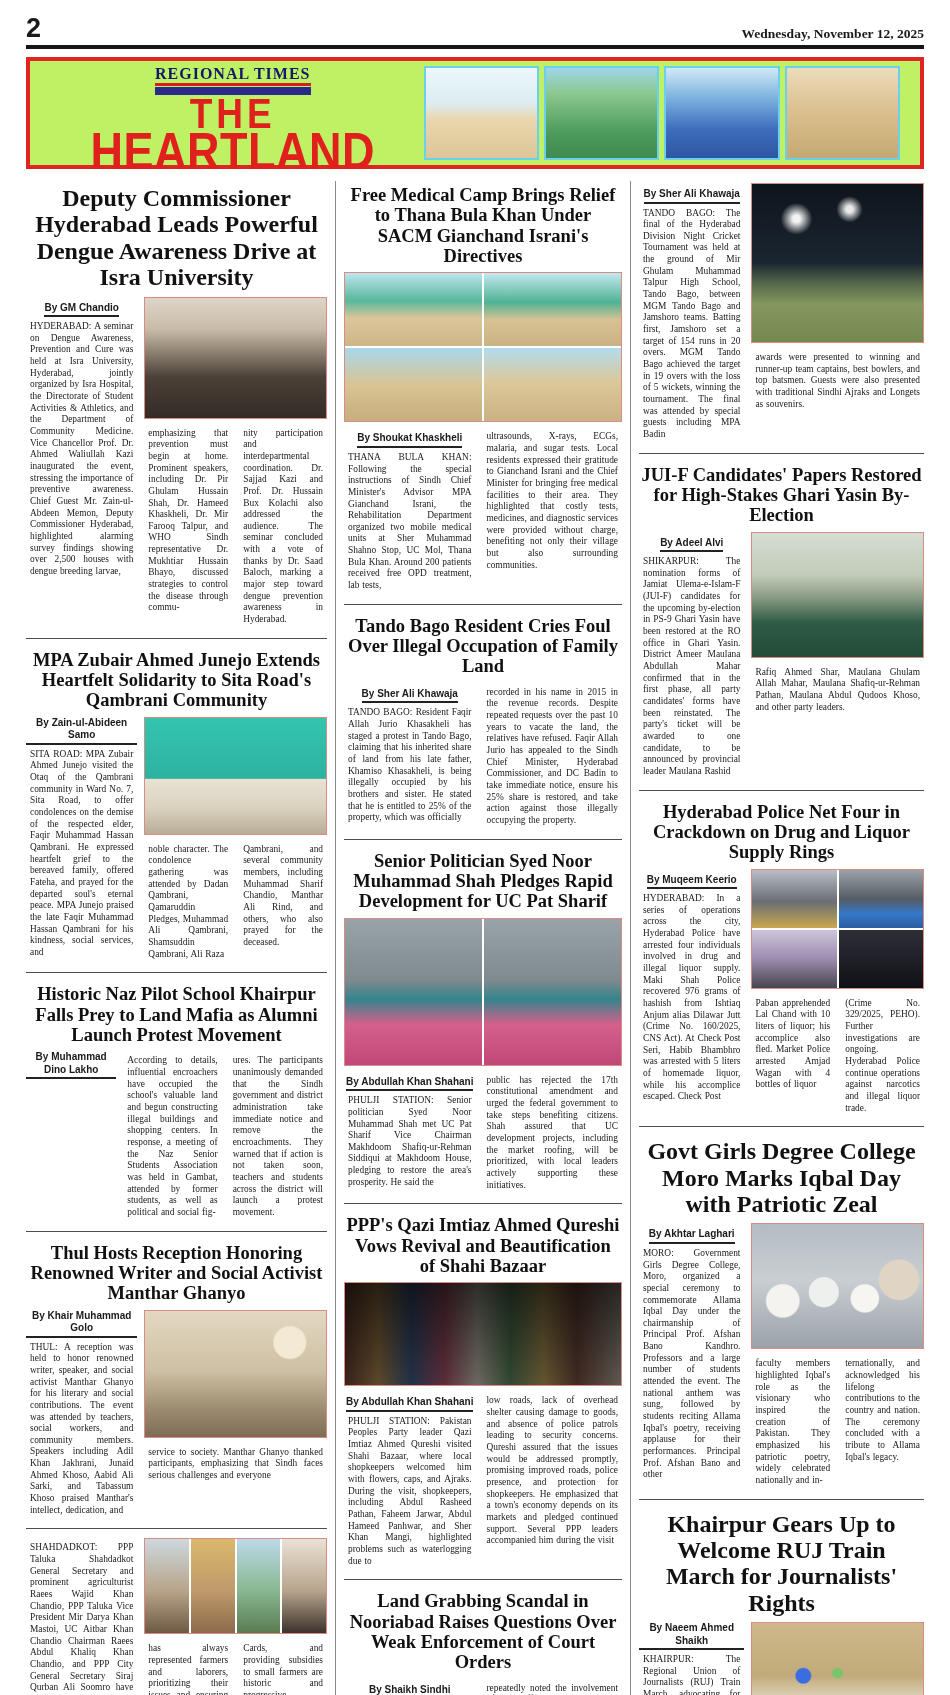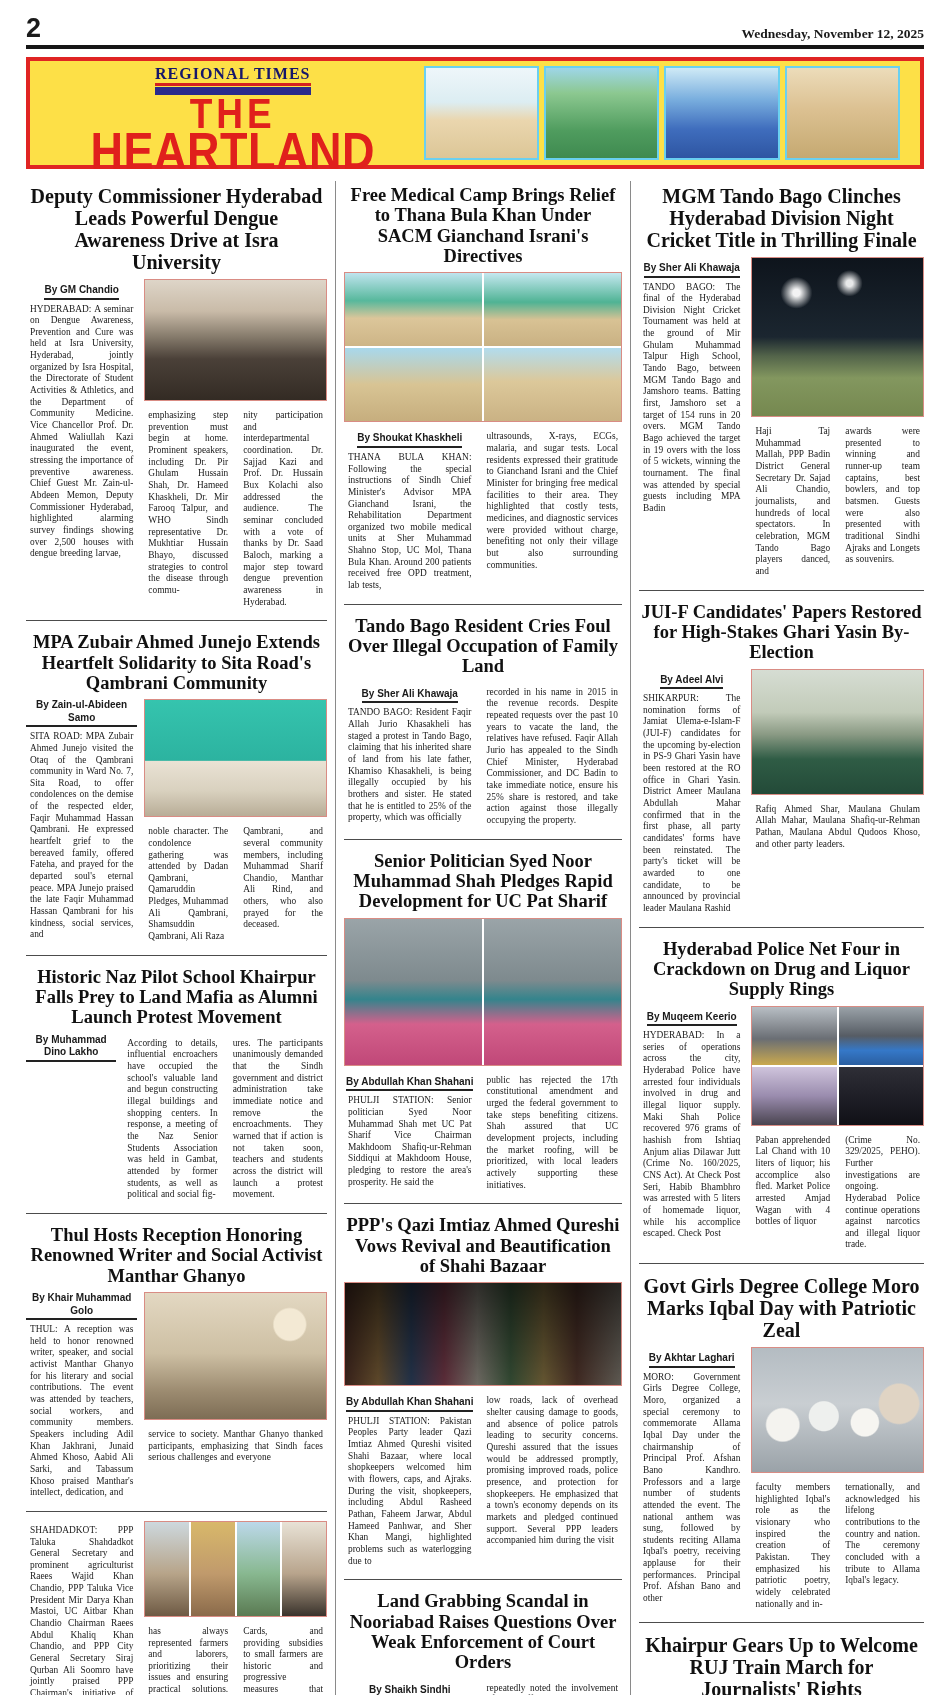--- a/index.html
+++ b/index.html
@@ -16,21 +16,21 @@
   
   .topbar { display:flex; justify-content:space-between; align-items:flex-end; height: 36px; }
   .pagenum { font-family:"Liberation Sans",sans-serif; font-weight:bold; font-size:27px; line-height:1; }
   .dateline { font-family:"Liberation Serif",serif; font-weight:bold; font-size:13.5px;margin-top:38px; }
   .topline { height:4px; background:#161616; margin-top:3px; }
 
   
   .masthead {
     margin-top: 8px;
     border: 4px solid #e02423;
-    background:#fde047;
+    background:#bef264;
     height: 112px;
     display:flex; align-items:stretch; padding:4px 20px;
   }
   .mh-left { width: 43%; display:flex; flex-direction:column; align-items:center; justify-content:flex-start; }
   .rt-logo { text-align:center; line-height:1; margin-top:1px; }
   .rt-text { font-family:"Liberation Serif",serif; font-weight:bold; font-size:16px; letter-spacing:1px; color:#16166a; }
   .rt-bar-red { height:3px; background:#d42020; margin-top:1px; }
   .rt-bar-blue { height:8px; background:#2a2a8c; margin-top:1px; }
   .mh-title { text-align:center; line-height:0.92; margin-top:2px;
     font-family:"Liberation Sans",sans-serif; font-weight:bold; color:#e0201c; }
@@ -51,21 +51,21 @@
   .col-right { flex:1; padding-left: 8px; }
 
   
   .art { border-bottom:1px solid #4c4c4c; padding: 2px 0 8px; margin-bottom: 7px; }
   .art:last-child { border-bottom:none; }
   .hl {
     font-family:"Liberation Serif",serif; font-weight:bold;
     text-align:center; font-size:18.5px; line-height:1.1;
     margin:2px 2px 6px; color:#111;
   }
-  .hl-big { font-size:20px; }
+  .hl-big { font-size:24px; }
   .byline-wrap { text-align:center; margin-bottom:4px; }
   .byline {
     font-family:"Liberation Sans",sans-serif; font-weight:bold; font-size:10px;
     display:inline-block; border-bottom:2px solid #222; padding-bottom:1px; line-height:1.25;
   }
   .bt {
     font-size:9.4px; line-height:1.24; text-align:justify; margin:4px;
     word-spacing:0.5px;
   }
   .art-row { display:flex; gap:7px; }
@@ -159,21 +159,21 @@
       <article class="art">
         <h2 class="hl hl-big">Deputy Commissioner Hyderabad Leads Powerful Dengue Awareness Drive at Isra University</h2>
         <div class="art-row">
           <div class="leadcol">
             <div class="byline-wrap"><span class="byline">By GM Chandio</span></div>
             <p class="bt">HYDERABAD: A seminar on Dengue Awareness, Prevention and Cure was held at Isra University, Hyderabad, jointly organized by Isra Hospital, the Directorate of Student Activities &amp; Athletics, and the Department of Community Medicine. Vice Chancellor Prof. Dr. Ahmed Waliullah Kazi inaugurated the event, stressing the importance of preventive awareness. Chief Guest Mr. Zain-ul-Abdeen Memon, Deputy Commissioner Hyderabad, highlighted alarming survey findings showing over 2,500 houses with dengue breeding larvae,</p>
           </div>
           <div class="mediacol">
             <div class="photo ph-conference" style="height:122px"></div>
             <div class="belowcols">
-              <p class="bt">emphasizing step prevention must begin at home. Prominent speakers, including Dr. Pir Ghulam Hussain Shah, Dr. Hameed Khaskheli, Dr. Mir Farooq Talpur, and WHO Sindh representative Dr. Mukhtiar Hussain Bhayo, discussed strategies to control the disease through commu-</p>
+              <p class="bt">emphasizing that prevention must begin at home. Prominent speakers, including Dr. Pir Ghulam Hussain Shah, Dr. Hameed Khaskheli, Dr. Mir Farooq Talpur, and WHO Sindh representative Dr. Mukhtiar Hussain Bhayo, discussed strategies to control the disease through commu-</p>
               <p class="bt">nity participation and interdepartmental coordination. Dr. Sajjad Kazi and Prof. Dr. Hussain Bux Kolachi also addressed the audience. The seminar concluded with a vote of thanks by Dr. Saad Baloch, marking a major step toward dengue prevention awareness in Hyderabad.</p>
             </div>
           </div>
         </div>
       </article>
 
       <article class="art">
         <h2 class="hl">MPA Zubair Ahmed Junejo Extends Heartfelt Solidarity to Sita Road's Qambrani Community</h2>
         <div class="art-row">
           <div class="leadcol">
@@ -305,30 +305,28 @@
           </div>
           <p class="bt">repeatedly noted the involvement of local officials and police, yet enforcement remains limited. Political figures, including MPA Haleem Adil Sheikh, have acknowledged the issue publicly. In 2024, a task force registered hundreds of cases across Sindh, mostly in Karachi, but progress on Nooriabad cases remains unclear.</p>
         </div>
       </article>
 
     </div>
 
     <div class="col col-right">
 
       <article class="art">
-        <h2 class="hl hl-big">MGM Tando Bago Clinches Hyderabad Division Night Cricket Title in Thrilling Finale</h2>
         <div class="art-row">
           <div class="leadcol">
             <div class="byline-wrap"><span class="byline">By Sher Ali Khawaja</span></div>
             <p class="bt">TANDO BAGO: The final of the Hyderabad Division Night Cricket Tournament was held at the ground of Mir Ghulam Muhammad Talpur High School, Tando Bago, between MGM Tando Bago and Jamshoro teams. Batting first, Jamshoro set a target of 154 runs in 20 overs. MGM Tando Bago achieved the target in 19 overs with the loss of 5 wickets, winning the tournament. The final was attended by special guests including MPA Badin</p>
           </div>
           <div class="mediacol">
             <div class="photo ph-cricket" style="height:160px"></div>
             <div class="belowcols">
-              <p class="bt">Haji Taj Muhammad Mallah, PPP Badin District General Secretary Dr. Sajad Ali Chandio, journalists, and hundreds of local spectators. In celebration, MGM Tando Bago players danced, and</p>
               <p class="bt">awards were presented to winning and runner-up team captains, best bowlers, and top batsmen. Guests were also presented with traditional Sindhi Ajraks and Longets as souvenirs.</p>
             </div>
           </div>
         </div>
       </article>
 
       <article class="art">
         <h2 class="hl">JUI-F Candidates' Papers Restored for High-Stakes Ghari Yasin By-Election</h2>
         <div class="art-row">
           <div class="leadcol">

